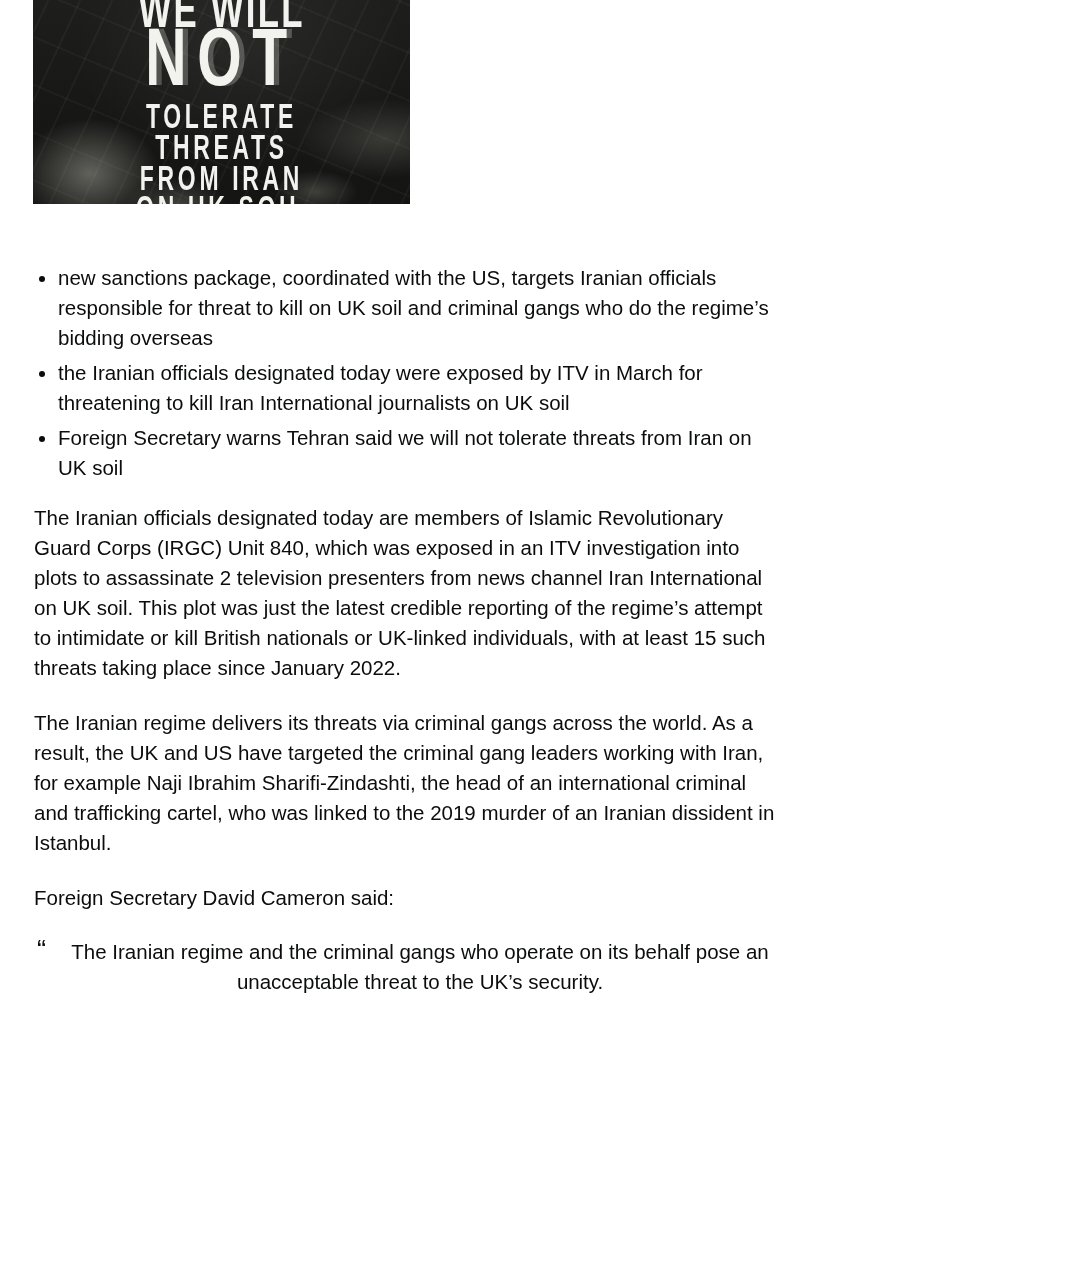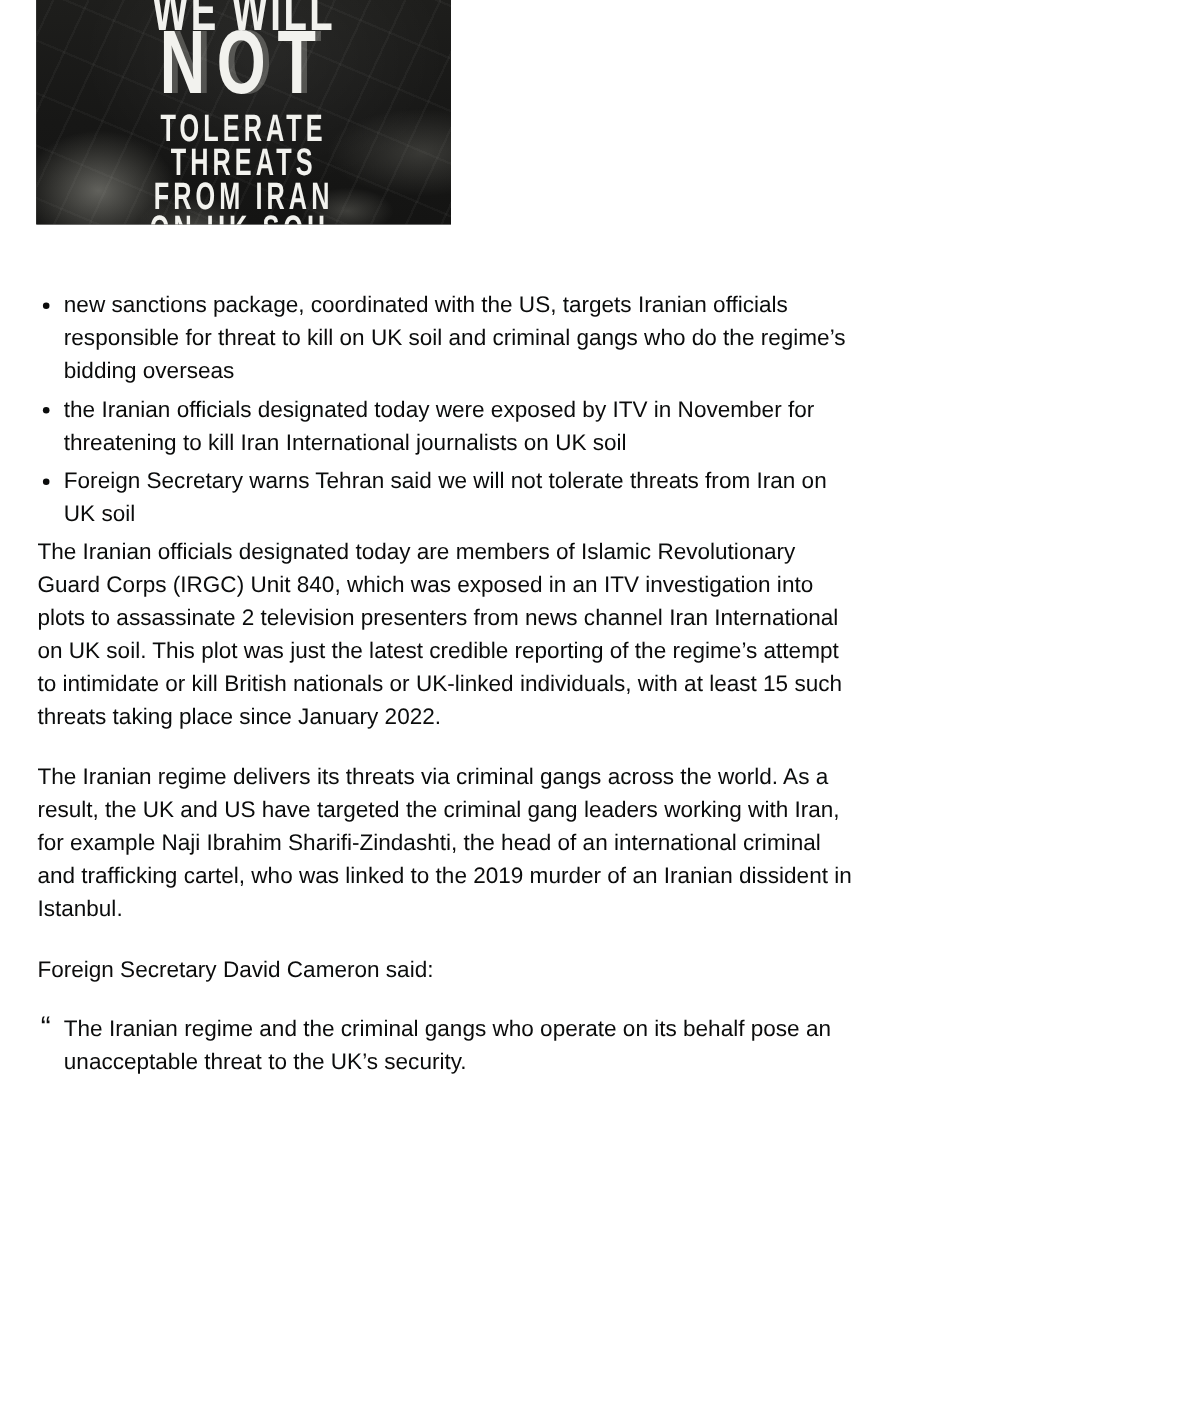--- a/index.html
+++ b/index.html
@@ -73,21 +73,21 @@
     transform: scale(0.74, 1.12);
   }
   .pl-tolerate { top: 101px; }
   .pl-threats  { top: 132px; }
   .pl-fromiran { top: 163px; }
   .pl-onuksoil { top: 193px; }
 
   
   ul.summary-list {
     list-style: disc;
-    margin: 59px 0 4px 0;
+    margin: 59px 0 20px 0;
     padding-left: 24px;
   }
   ul.summary-list li {
     margin: 0 0 5px 0;
     padding-left: 0;
   }
   ul.summary-list li:last-child {
     margin-bottom: 0;
   }
   p.body-para {
@@ -104,40 +104,41 @@
   blockquote.pull-quote .qmark {
     position: absolute;
     left: 3px;
     top: -2px;
     font-size: 27px;
     line-height: 30px;
     color: #0b0c0c;
   }
   blockquote.pull-quote p {
     margin: 0;
+    text-align: center;
   }
 </style>
 </head>
 <body>
 
 <div class="page">
   <div class="content">
 
     <figure class="hero" style="margin:0 0 0 -1px;">
       <div class="poster-line pl-wewill">WE WILL</div>
       <div class="poster-line pl-not">NOT</div>
       <div class="poster-line pl-small pl-tolerate">TOLERATE</div>
       <div class="poster-line pl-small pl-threats">THREATS</div>
       <div class="poster-line pl-small pl-fromiran">FROM IRAN</div>
       <div class="poster-line pl-small pl-onuksoil">ON UK SOIL</div>
     </figure>
 
     <ul class="summary-list">
       <li>new sanctions package, coordinated with the US, targets Iranian officials responsible for threat to kill on UK soil and criminal gangs who do the regime’s bidding overseas</li>
-      <li>the Iranian officials designated today were exposed by ITV in November for threatening to kill Iran International journalists on UK soil</li>
+      <li>the Iranian officials designated today were exposed by ITV in March for threatening to kill Iran International journalists on UK soil</li>
       <li>Foreign Secretary warns Tehran said we will not tolerate threats from Iran on UK soil</li>
     </ul>
 
     <p class="body-para">The Iranian officials designated today are members of Islamic Revolutionary Guard Corps (IRGC) Unit 840, which was exposed in an ITV investigation into plots to assassinate 2 television presenters from news channel Iran International on UK soil. This plot was just the latest credible reporting of the regime’s attempt to intimidate or kill British nationals or UK-linked individuals, with at least 15 such threats taking place since January 2022.</p>
     <p class="body-para">The Iranian regime delivers its threats via criminal gangs across the world. As a result, the UK and US have targeted the criminal gang leaders working with Iran, for example Naji Ibrahim Sharifi-Zindashti, the head of an international criminal and trafficking cartel, who was linked to the 2019 murder of an Iranian dissident in Istanbul.</p>
 
     <p class="attribution">Foreign Secretary David Cameron said:</p>
 
     <blockquote class="pull-quote">
       <span class="qmark">“</span>

